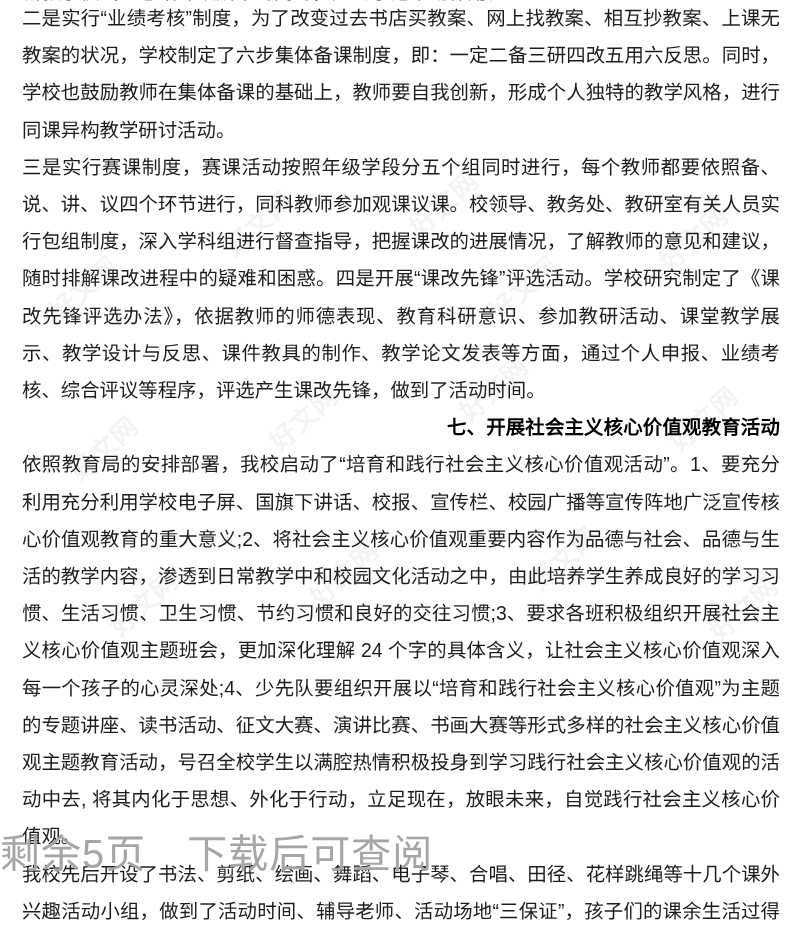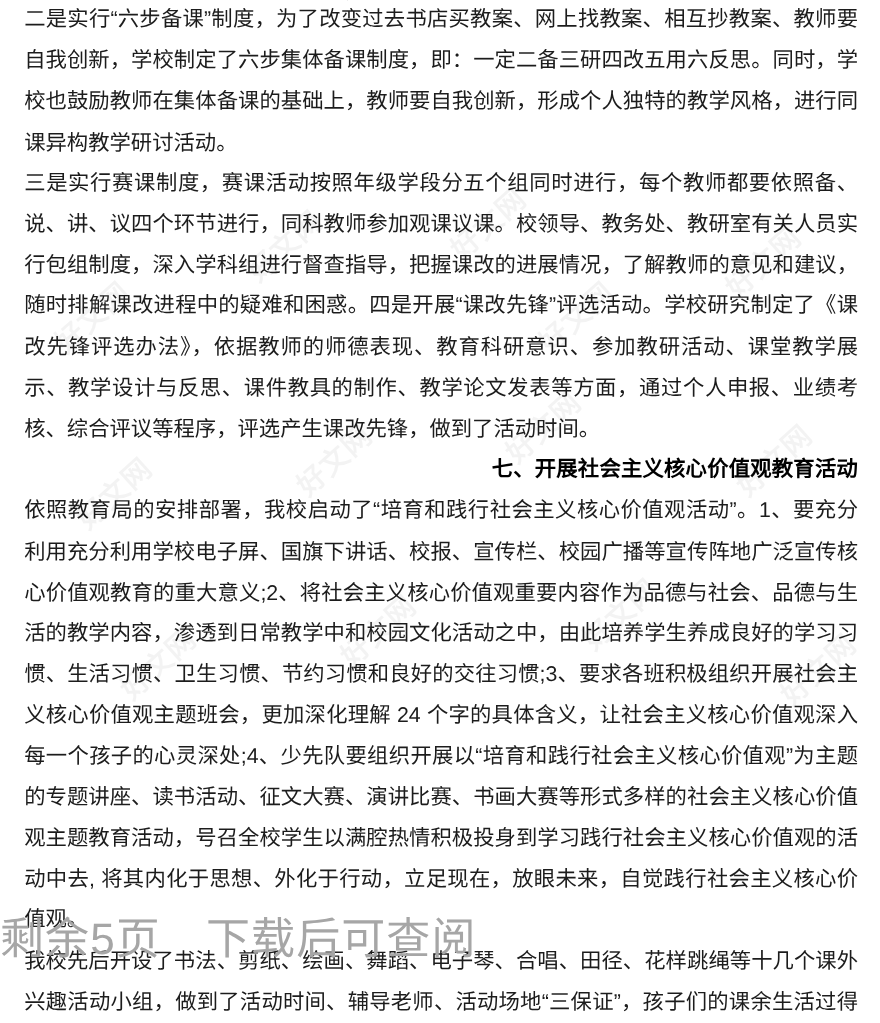--- a/index.html
+++ b/index.html
@@ -135,21 +135,21 @@
 
   <div id="clipped-line-wrap">
     <div class="text-block">
       <p class="para">新教学模式、总结课改成果的同时，起到示范带动作用。</p>
     </div>
   </div>
 
   <div id="doc-body">
     <div class="text-block">
 
-      <p class="para">二是实行“六步备课”制度，为了改变过去书店买教案、网上找教案、相互抄教案、教师要自我创新，学校制定了六步集体备课制度，即：一定二备三研四改五用六反思。同时，学校也鼓励教师在集体备课的基础上，教师要自我创新，形成个人独特的教学风格，进行同课异构教学研讨活动。</p>
+      <p class="para">二是实行“业绩考核”制度，为了改变过去书店买教案、网上找教案、相互抄教案、上课无教案的状况，学校制定了六步集体备课制度，即：一定二备三研四改五用六反思。同时，学校也鼓励教师在集体备课的基础上，教师要自我创新，形成个人独特的教学风格，进行同课异构教学研讨活动。</p>
 
       <p class="para">三是实行赛课制度，赛课活动按照年级学段分五个组同时进行，每个教师都要依照备、说、讲、议四个环节进行，同科教师参加观课议课。校领导、教务处、教研室有关人员实行包组制度，深入学科组进行督查指导，把握课改的进展情况，了解教师的意见和建议，随时排解课改进程中的疑难和困惑。四是开展“课改先锋”评选活动。学校研究制定了《课改先锋评选办法》，依据教师的师德表现、教育科研意识、参加教研活动、课堂教学展示、教学设计与反思、课件教具的制作、教学论文发表等方面，通过个人申报、业绩考核、综合评议等程序，评选产生课改先锋，做到了活动时间。</p>
 
       <p class="heading">七、开展社会主义核心价值观教育活动</p>
 
       <p class="para">依照教育局的安排部署，我校启动了“培育和践行社会主义核心价值观活动”。1、要充分利用充分利用学校电子屏、国旗下讲话、校报、宣传栏、校园广播等宣传阵地广泛宣传核心价值观教育的重大意义;2、将社会主义核心价值观重要内容作为品德与社会、品德与生活的教学内容，渗透到日常教学中和校园文化活动之中，由此培养学生养成良好的学习习惯、生活习惯、卫生习惯、节约习惯和良好的交往习惯;3、要求各班积极组织开展社会主义核心价值观主题班会，更加深化理解 24 个字的具体含义，让社会主义核心价值观深入每一个孩子的心灵深处;4、少先队要组织开展以“培育和践行社会主义核心价值观”为主题的专题讲座、读书活动、征文大赛、演讲比赛、书画大赛等形式多样的社会主义核心价值观主题教育活动，号召全校学生以满腔热情积极投身到学习践行社会主义核心价值观的活动中去, 将其内化于思想、外化于行动，立足现在，放眼未来，自觉践行社会主义核心价值观。</p>
 
 
       <p class="para">我校先后开设了书法、剪纸、绘画、舞蹈、电子琴、合唱、田径、花样跳绳等十几个课外兴趣活动小组，做到了活动时间、辅导老师、活动场地“三保证”，孩子们的课余生活过得充实，过的愉快。一年来，我校共有 200 多人次在国家、省、市各级各类比赛中获奖。</p>
 

